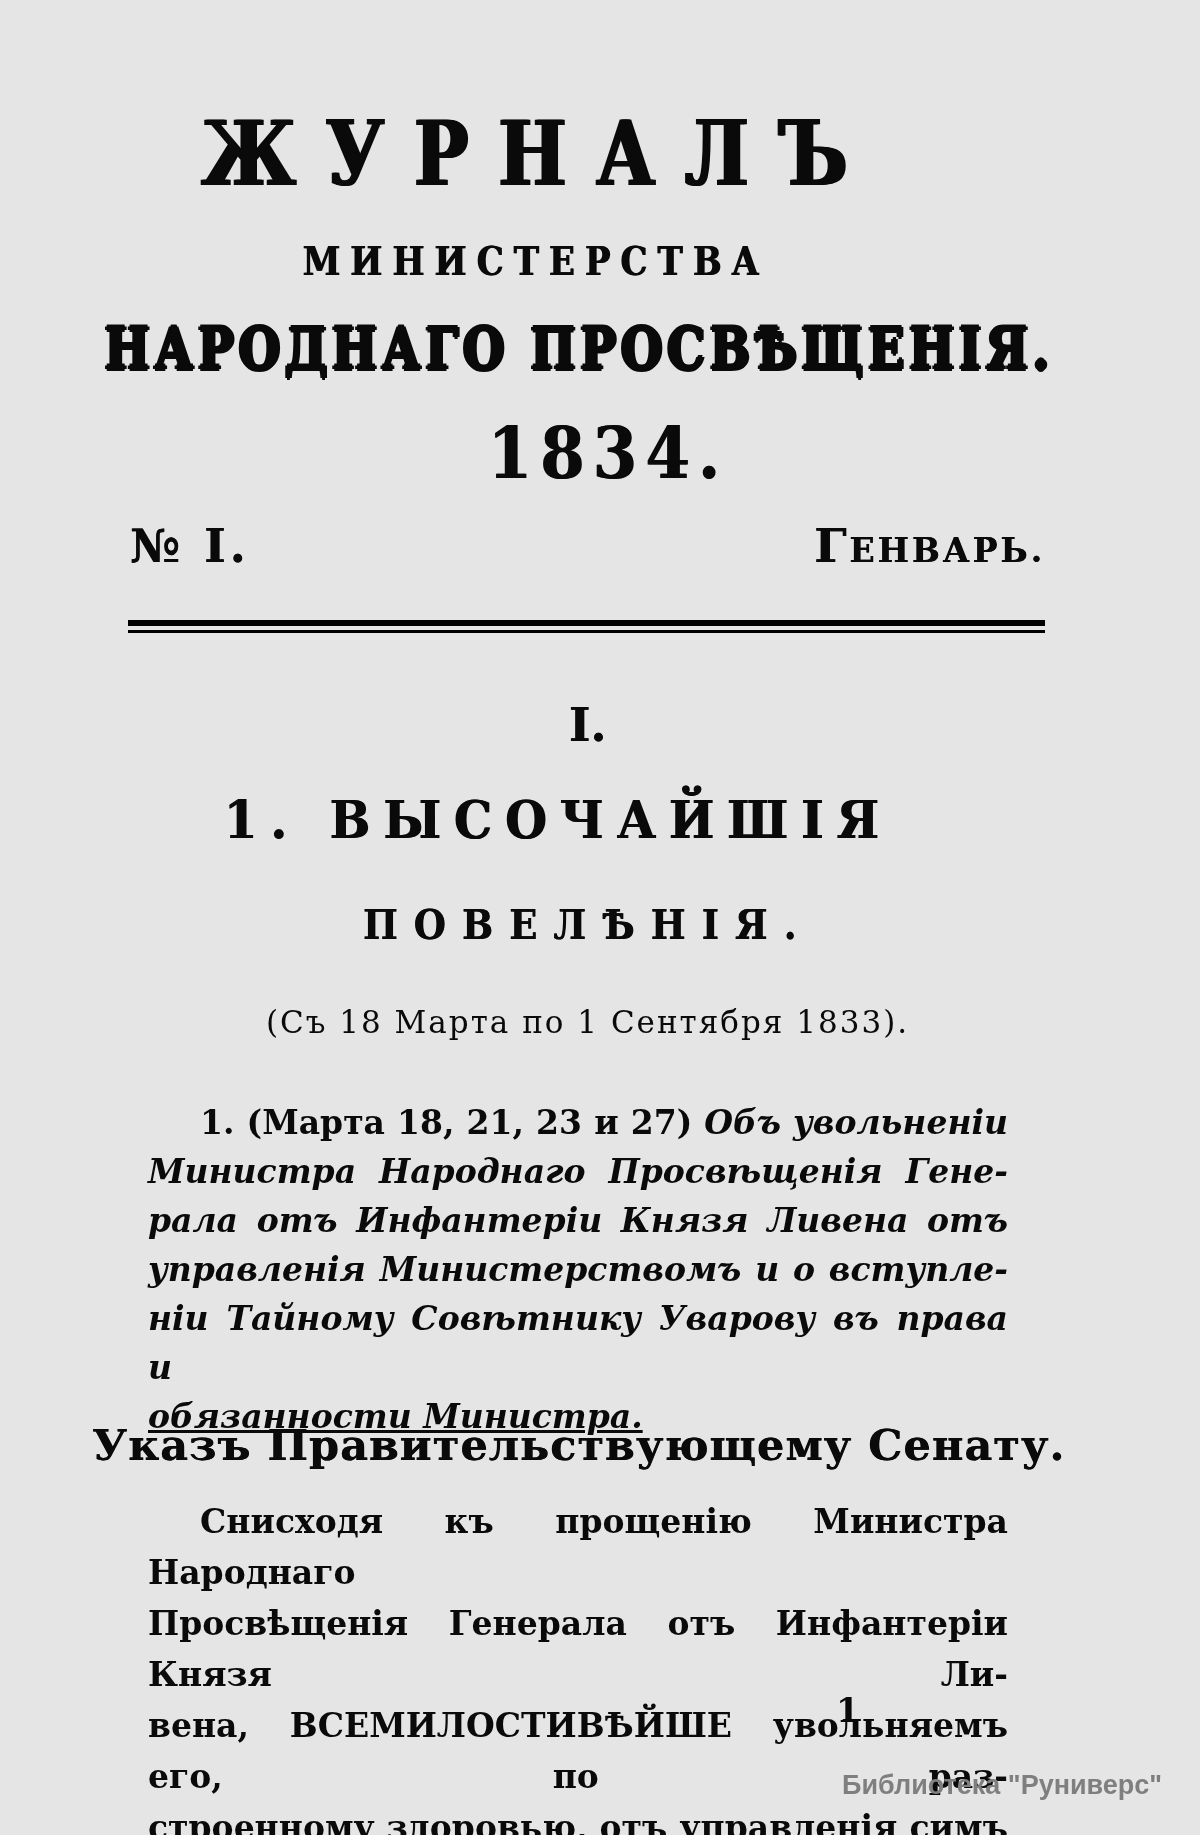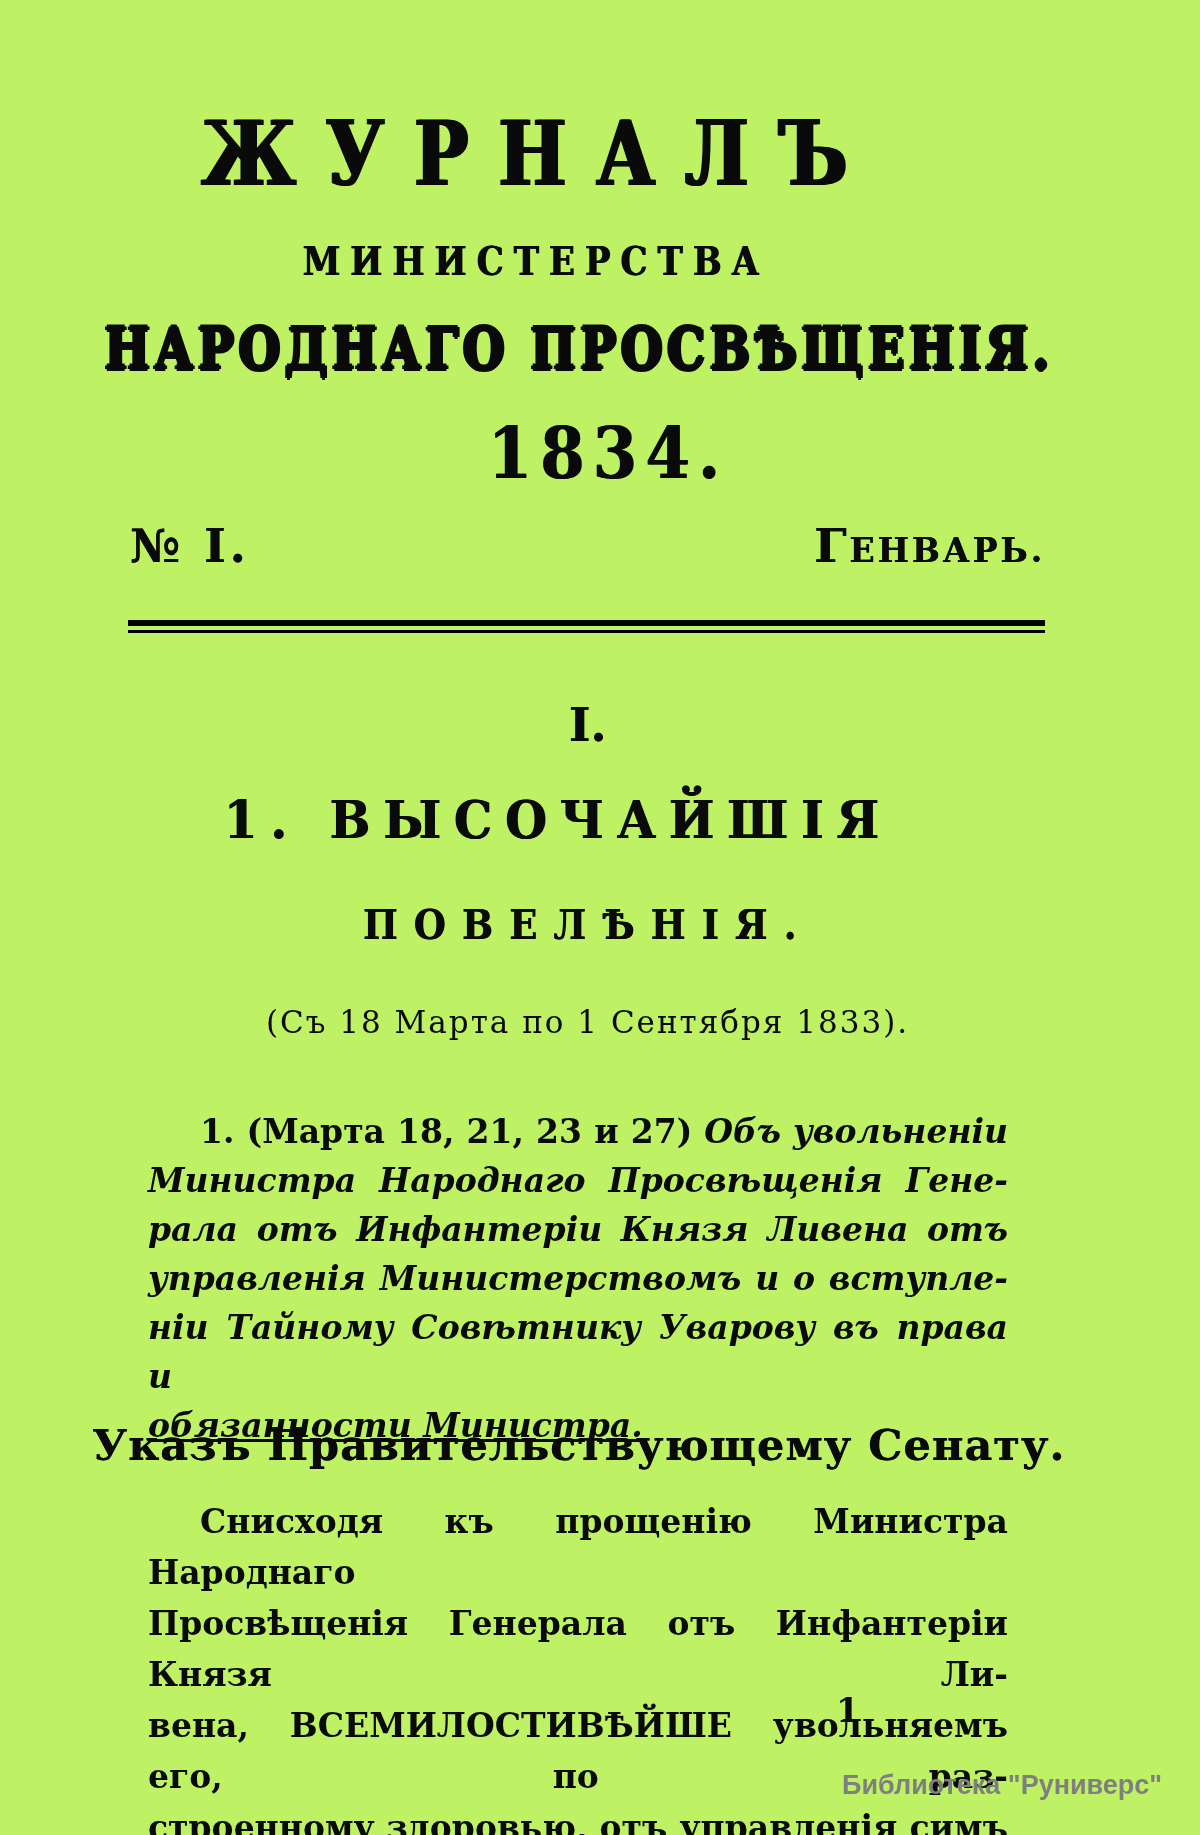--- a/index.html
+++ b/index.html
@@ -1,21 +1,21 @@
 <!DOCTYPE html>
 <html><head>
 <meta charset="utf-8">
 <style>
   html, body { margin: 0; padding: 0; background: #ffffff; }
 
   .page {
     position: relative;
     width: 1200px;
     height: 1835px;
-    background: #bef264;
+    background: #e5e5e5;
     font-family: "DejaVu Serif", serif;
     color: #0a0a0a;
     overflow: hidden;
   }
 
   
   .c {
     position: absolute;
     left: 130px;
     width: 915px;
@@ -139,21 +139,20 @@
     left: 148px;
     width: 860px;
   }
 
   .para1 {
     top: 1098px;
     font-size: 33px;
     font-style: italic;
     font-weight: bold;
     line-height: 49px;
-    margin-top: 9px;
   }
 
   .para2 {
     top: 1496px;
     font-size: 33px;
     font-weight: bold;
     line-height: 51px;
   }
 
   .pline {

